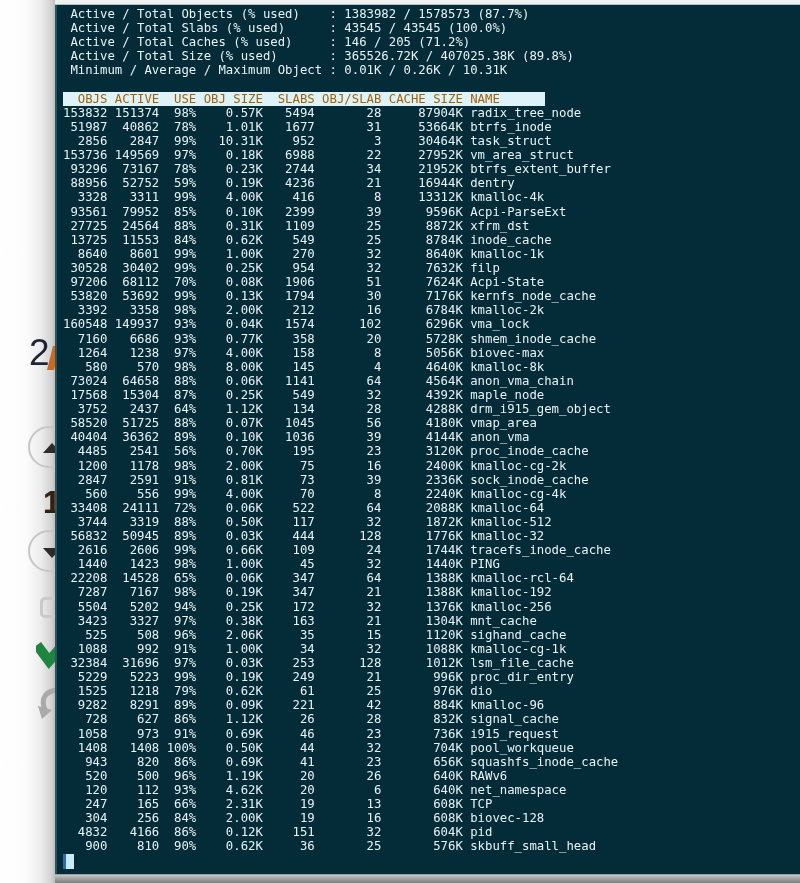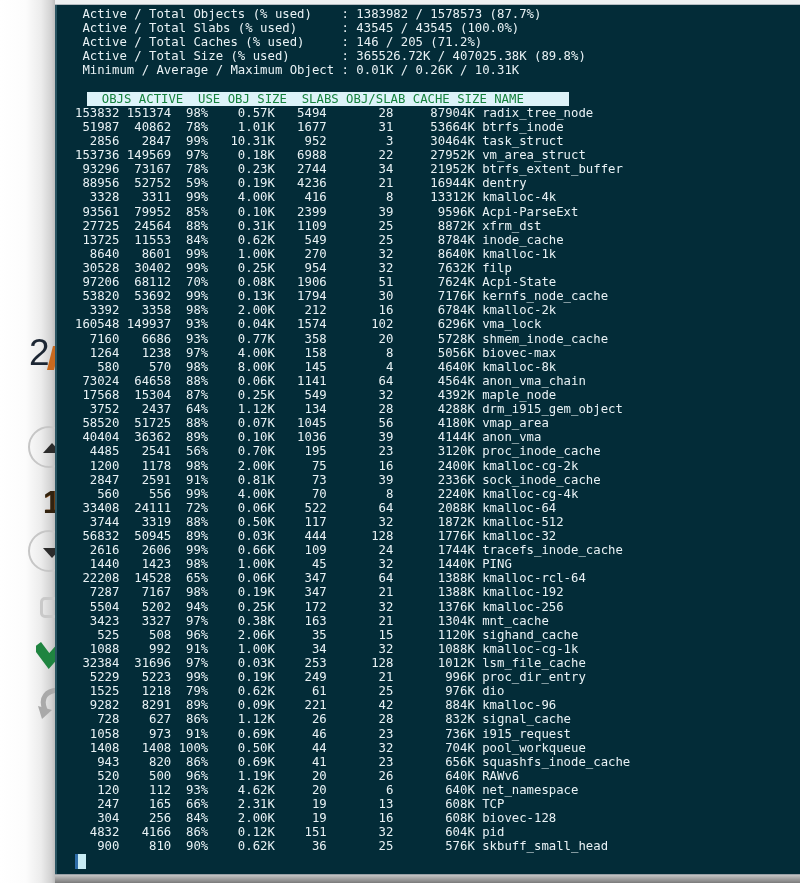--- a/index.html
+++ b/index.html
@@ -30,27 +30,27 @@
     position:absolute;left:55px;top:0;width:745px;height:874px;z-index:2;
     background:#032c38;box-sizing:border-box;
     border-left:2px solid rgba(140,190,205,0.28);
   }
   .top-strip{
     position:absolute;left:55px;top:0;width:745px;height:5px;z-index:3;
     background:#eef0f1;border-bottom:1px solid #b6bcc1;box-sizing:border-box;
   }
   .term-content{
     position:absolute;left:0;top:0;right:0;bottom:0;
-    padding:7px 0 0 18px;
+    padding:7px 0 0 6px;
     font-family:"DejaVu Sans Mono","Liberation Mono",monospace;
     font-size:12.3px;line-height:14.12px;
     color:#e9f2f5;white-space:pre;overflow:hidden;
   }
   .line{white-space:pre;height:14.12px;}
-  .hl{background:#ddf3f9;color:#15803d;display:inline-block;padding-right:45px;margin-left:12px;}
+  .hl{background:#ddf3f9;color:#a16207;display:inline-block;padding-right:45px;}
   .cursor{display:inline-block;width:8px;height:15px;background:#c8ecf4;border-left:3px solid #2e6da8;vertical-align:top;margin-top:0;}
 
   
   .bottom-bar{
     position:absolute;left:55px;top:874px;width:745px;height:9px;z-index:2;
     background:linear-gradient(to bottom,#c6c6c6 0%,#a7a7a7 40%,#7b7b7b 100%);
     border-top:1px solid #98a0a6;box-sizing:border-box;
   }
 </style>
 </head>

